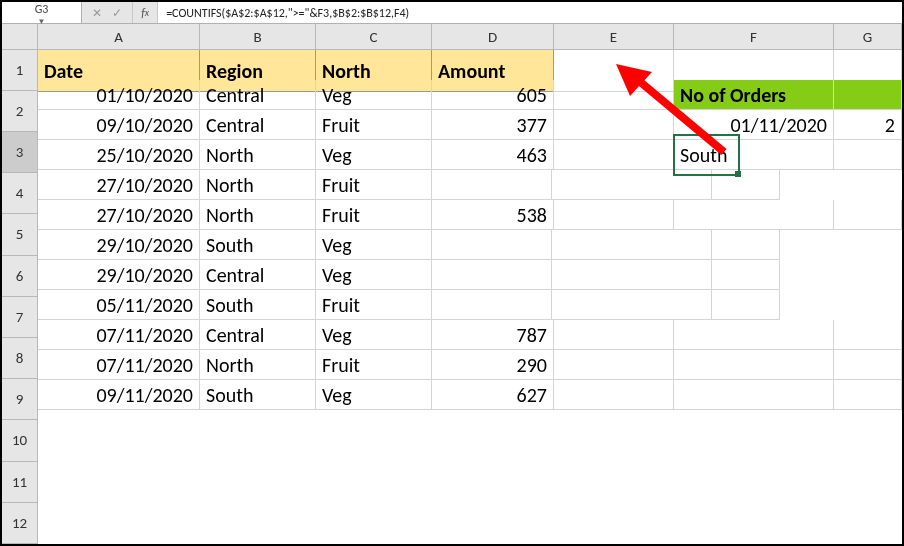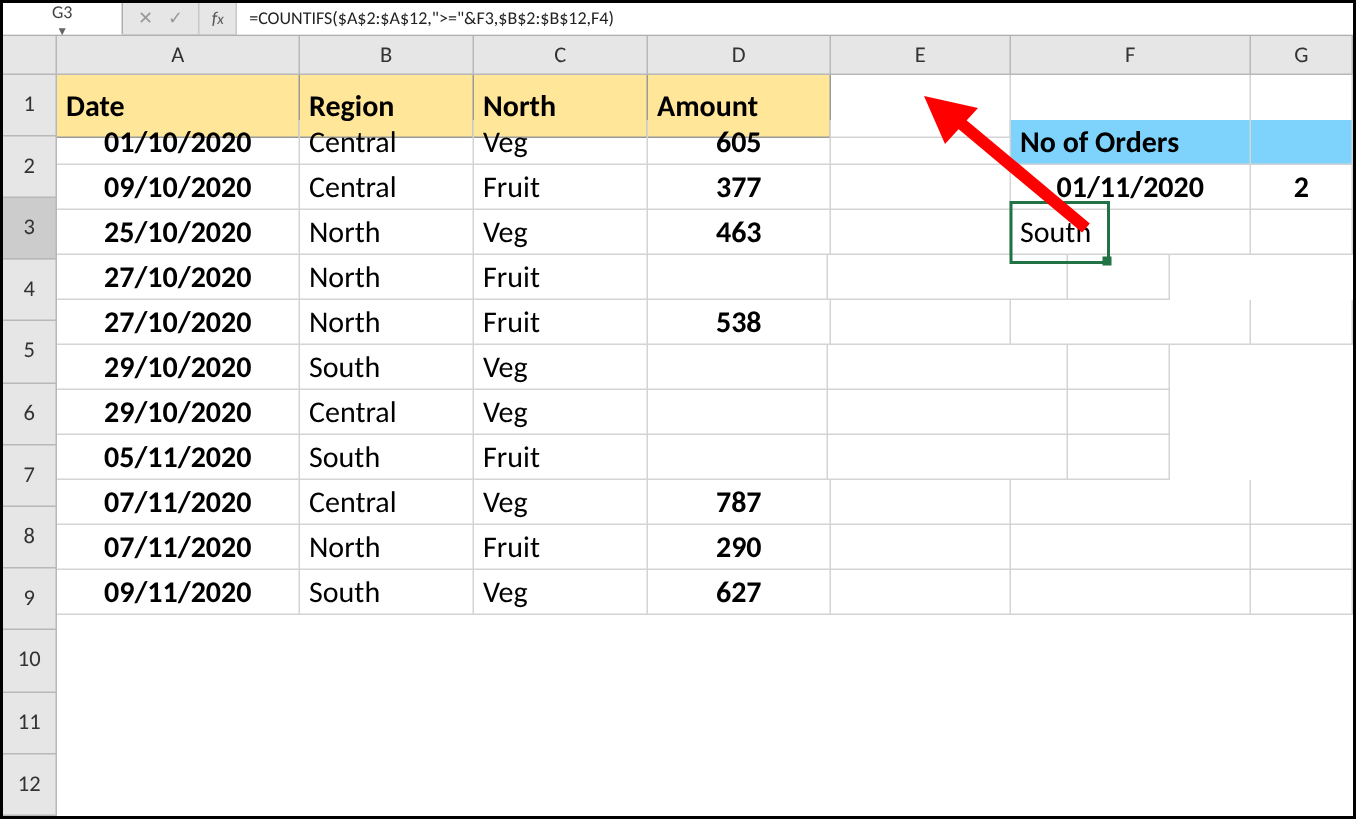--- a/index.html
+++ b/index.html
@@ -116,41 +116,41 @@
     font-size: 20px;
     color: #000;
     overflow: hidden;
   }
   .hcell {
     background: #ffe699;
     font-weight: bold;
     border-right: 1px solid #999;
     border-bottom: 1px solid #999;
   }
-  .right { justify-content: center; font-weight: bold; }
+  .right { justify-content: flex-end; }
   .bold { font-weight: bold; }
   .sel-cell {
     background: #fff;
     position: relative;
   }
   .sel-outline {
     position: absolute;
     border: 2px solid #217346;
     pointer-events: none;
     z-index: 5;
   }
   .sel-handle {
     position: absolute;
     width: 6px;
     height: 6px;
     background: #217346;
     right: -3px;
     bottom: -3px;
   }
-  .f2hl { background: #7dd3fc; }
+  .f2hl { background: #84cc16; }
 
   .cw-A { width: 162px; }
   .cw-B { width: 116px; }
   .cw-C { width: 116px; }
   .cw-D { width: 122px; }
   .cw-E { width: 120px; }
   .cw-F { width: 160px; }
   .cw-G { width: 68px; }
 
   .arrow {

